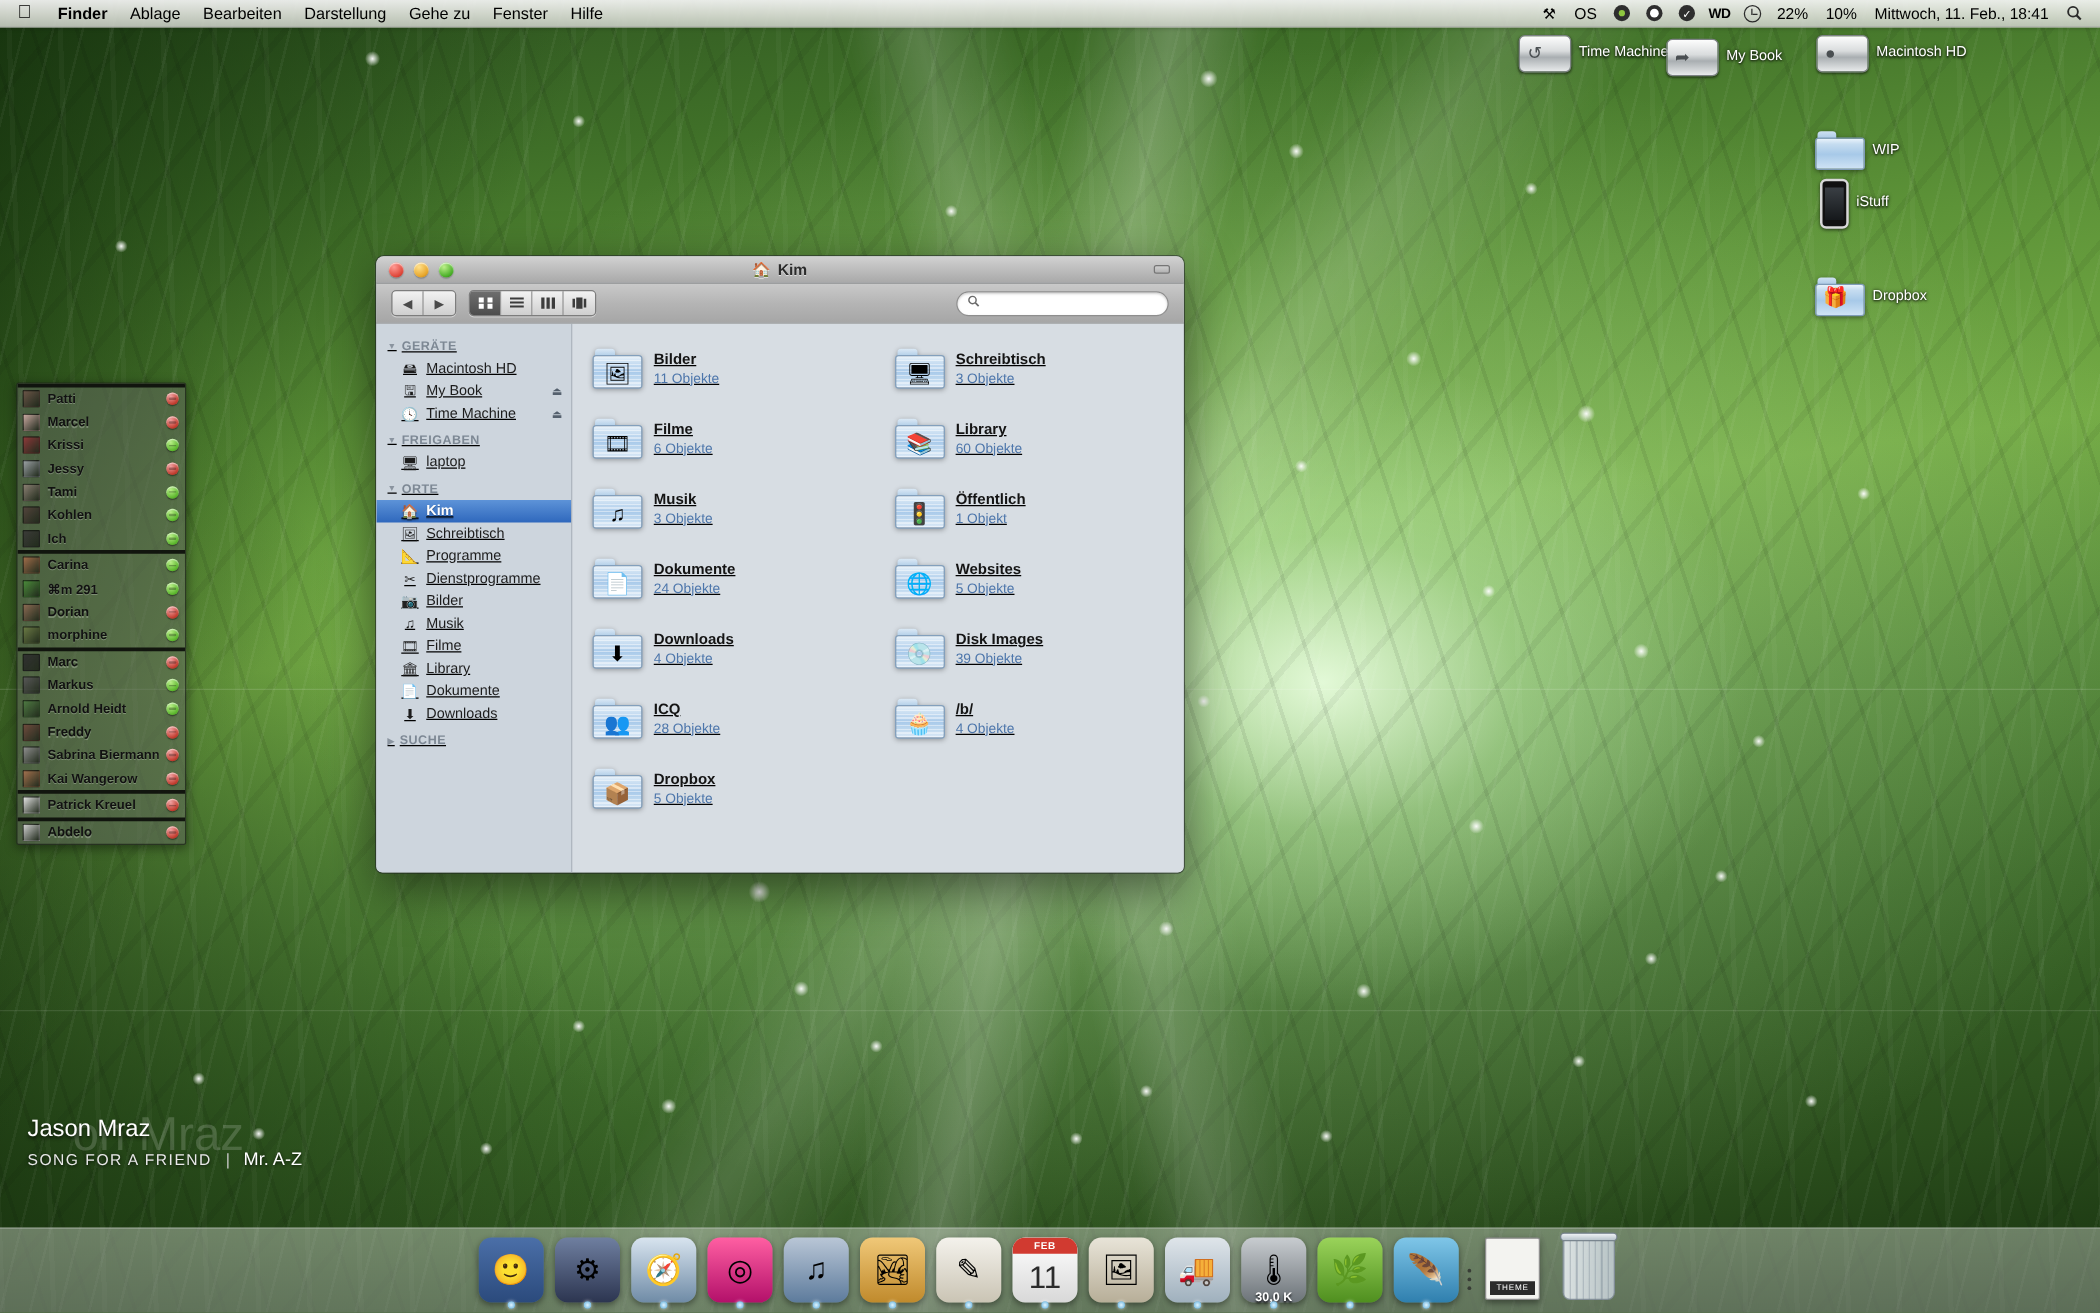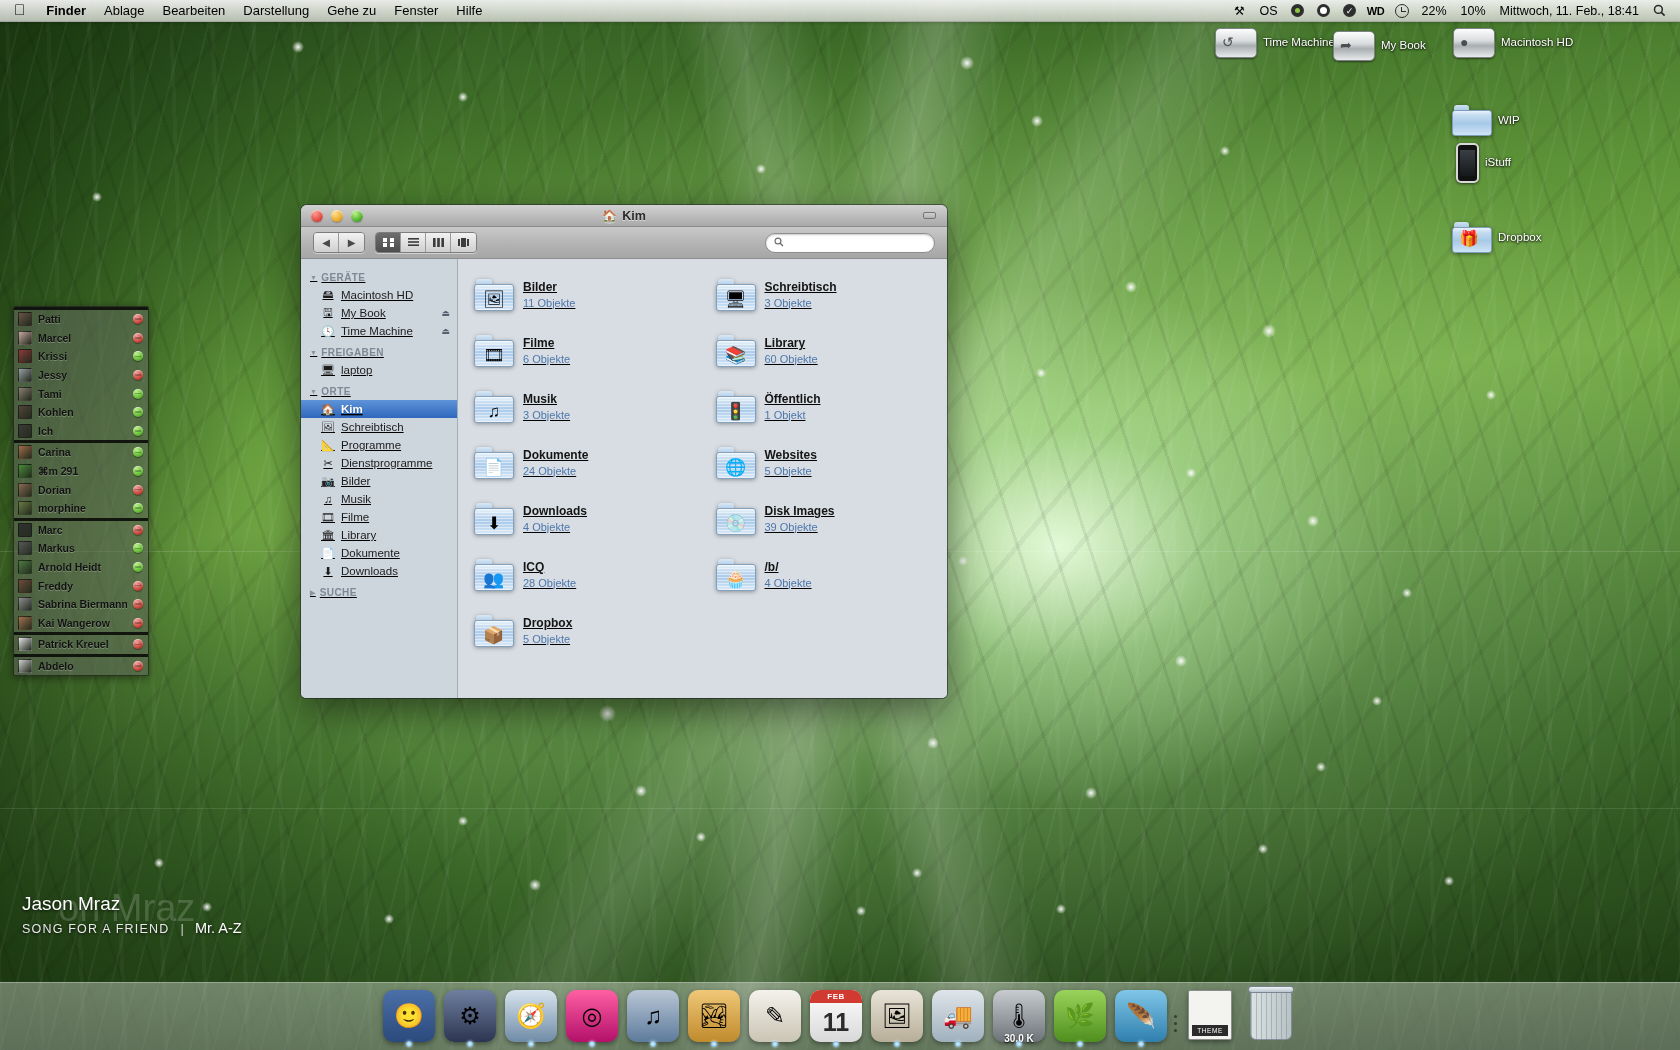--- a/index.html
+++ b/index.html
@@ -809,21 +809,21 @@
     </div>
     <div class="dock-app">
       <div class="dock-tile" style="background: linear-gradient(rgb(244, 242, 236), rgb(202, 196, 180));">
         <div style="position:absolute;inset:0;display:flex;align-items:center;justify-content:center;font-size:24px;">✎</div>
       </div>
       <div class="dock-dot"></div>
     </div>
     <div class="dock-app">
       <div class="dock-tile" style="background: linear-gradient(rgb(255, 255, 255), rgb(216, 216, 216));">
         <div style="position: absolute; left: 0px; right: 0px; top: 0px; height: 13px; background: rgb(209, 58, 48); color: rgb(255, 255, 255); font-size: 8px; font-weight: bold; display: flex; align-items: center; justify-content: center; letter-spacing: 0.5px;">FEB</div>
-        <div style="position: absolute; inset: 13px 0px 0px; display: flex; align-items: center; justify-content: center; font-size: 25px; color: rgb(43, 43, 43); font-weight: bold;">11</div>
+        <div style="position: absolute; inset: 13px 0px 0px; display: flex; align-items: center; justify-content: center; font-size: 25px; color: rgb(43, 43, 43); font-weight: normal;">11</div>
       </div>
       <div class="dock-dot"></div>
     </div>
     <div class="dock-app">
       <div class="dock-tile" style="background: linear-gradient(rgb(232, 228, 216), rgb(183, 174, 152));">
         <div style="position:absolute;inset:0;display:flex;align-items:center;justify-content:center;font-size:24px;">🖼</div>
       </div>
       <div class="dock-dot"></div>
     </div>
     <div class="dock-app">

